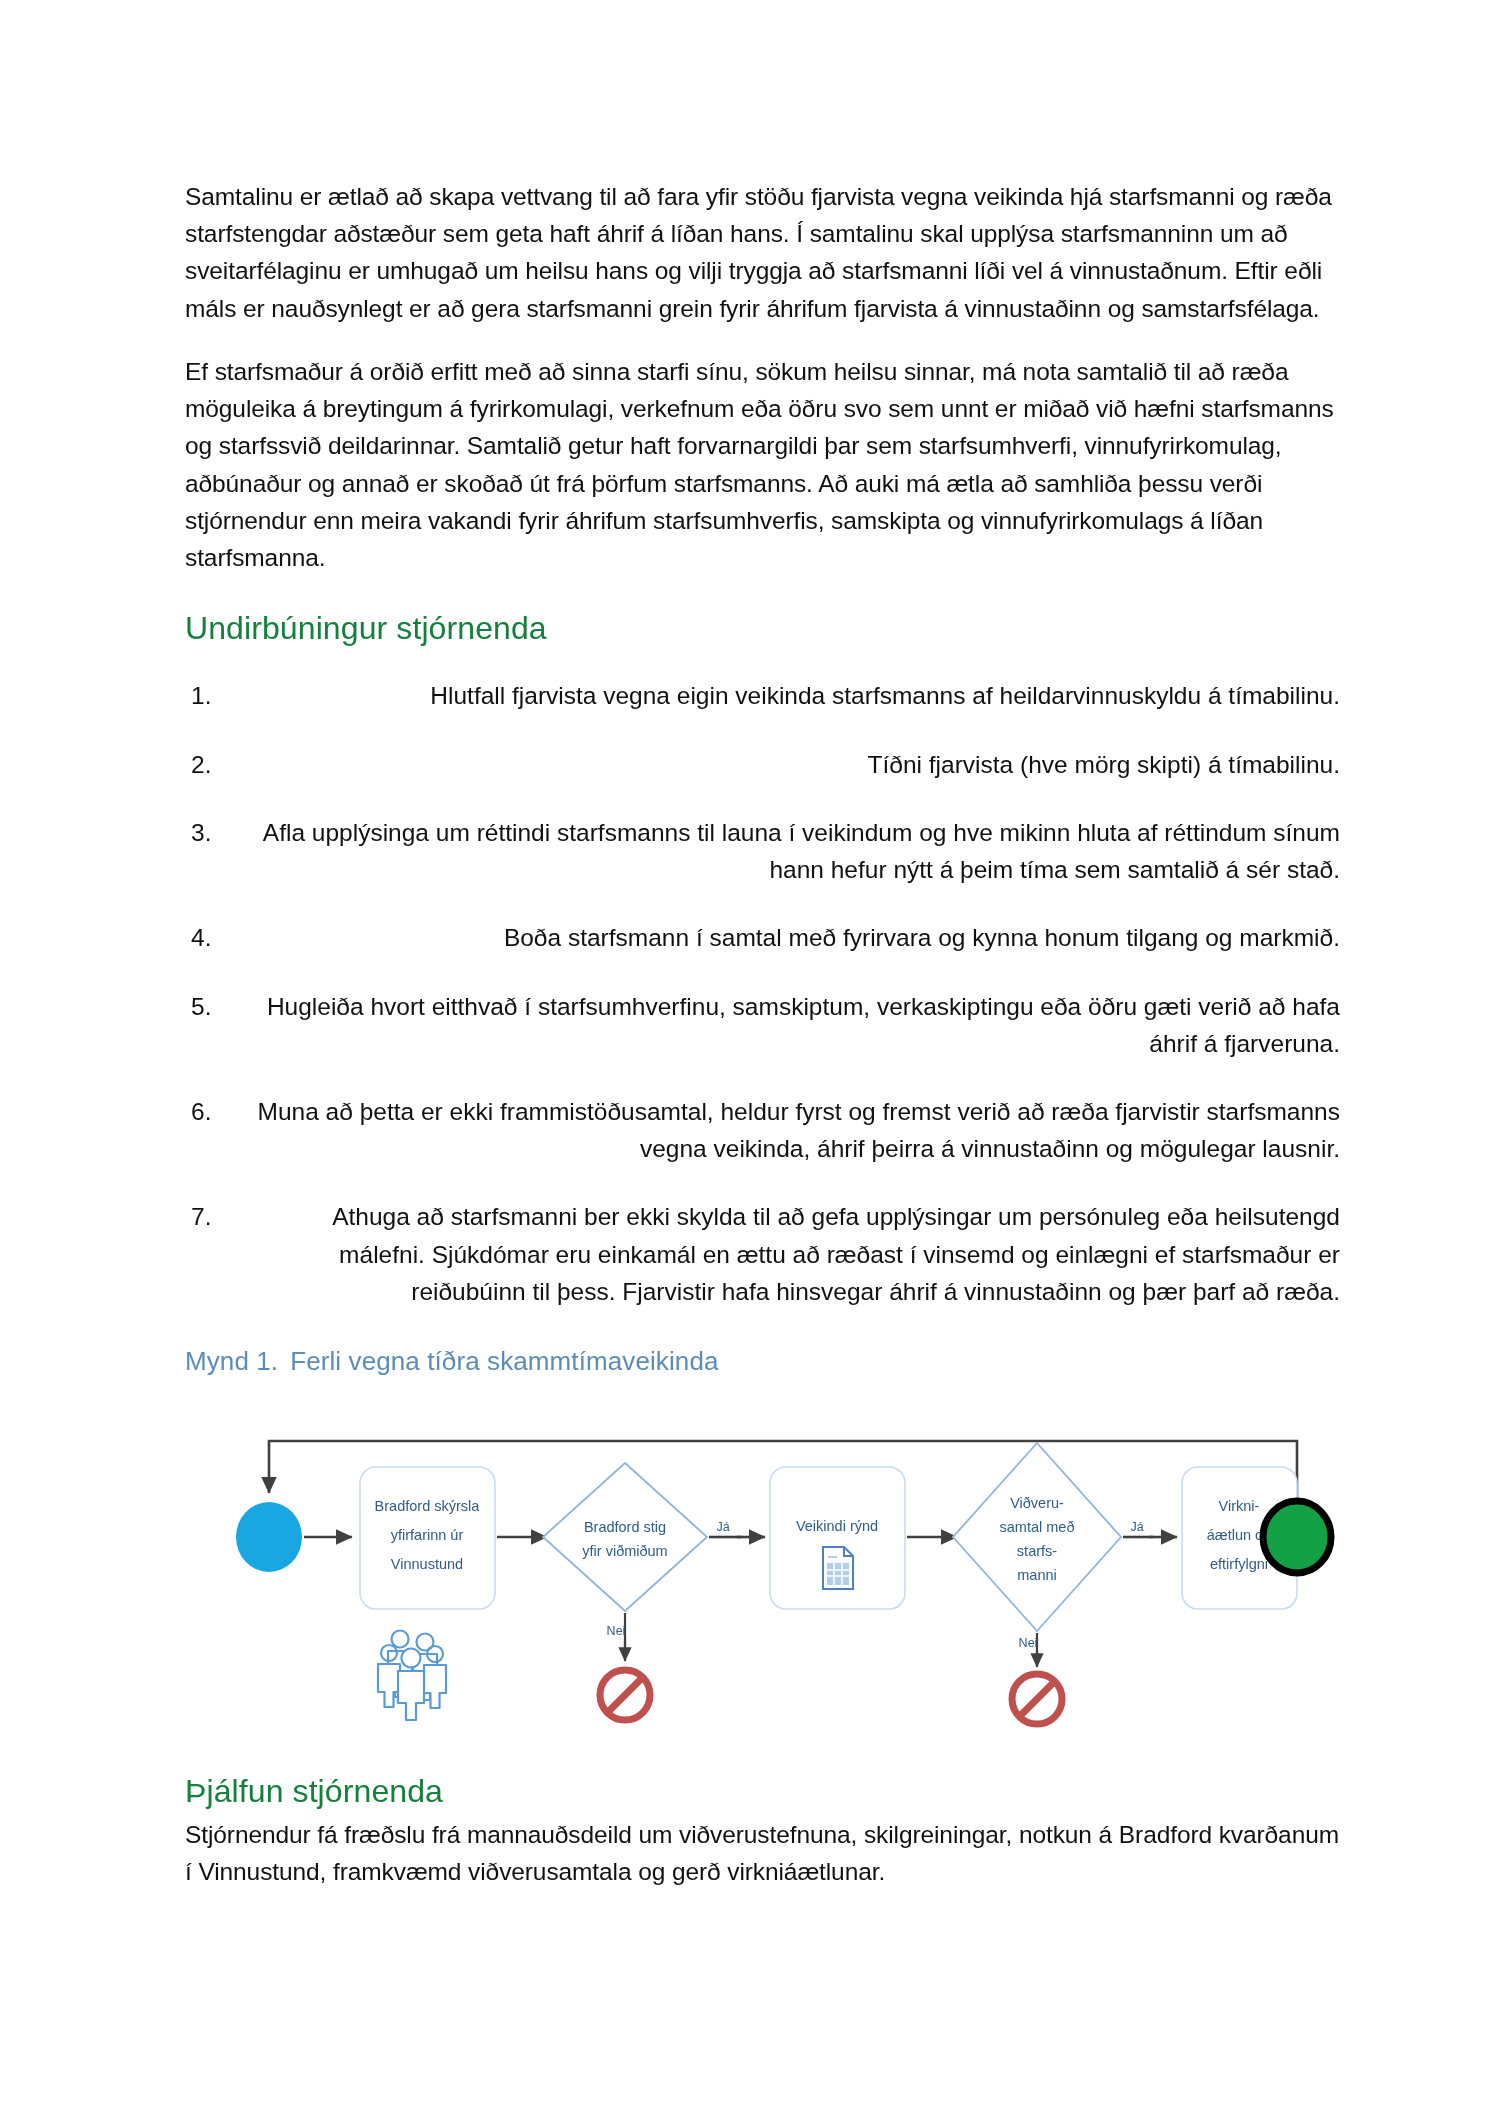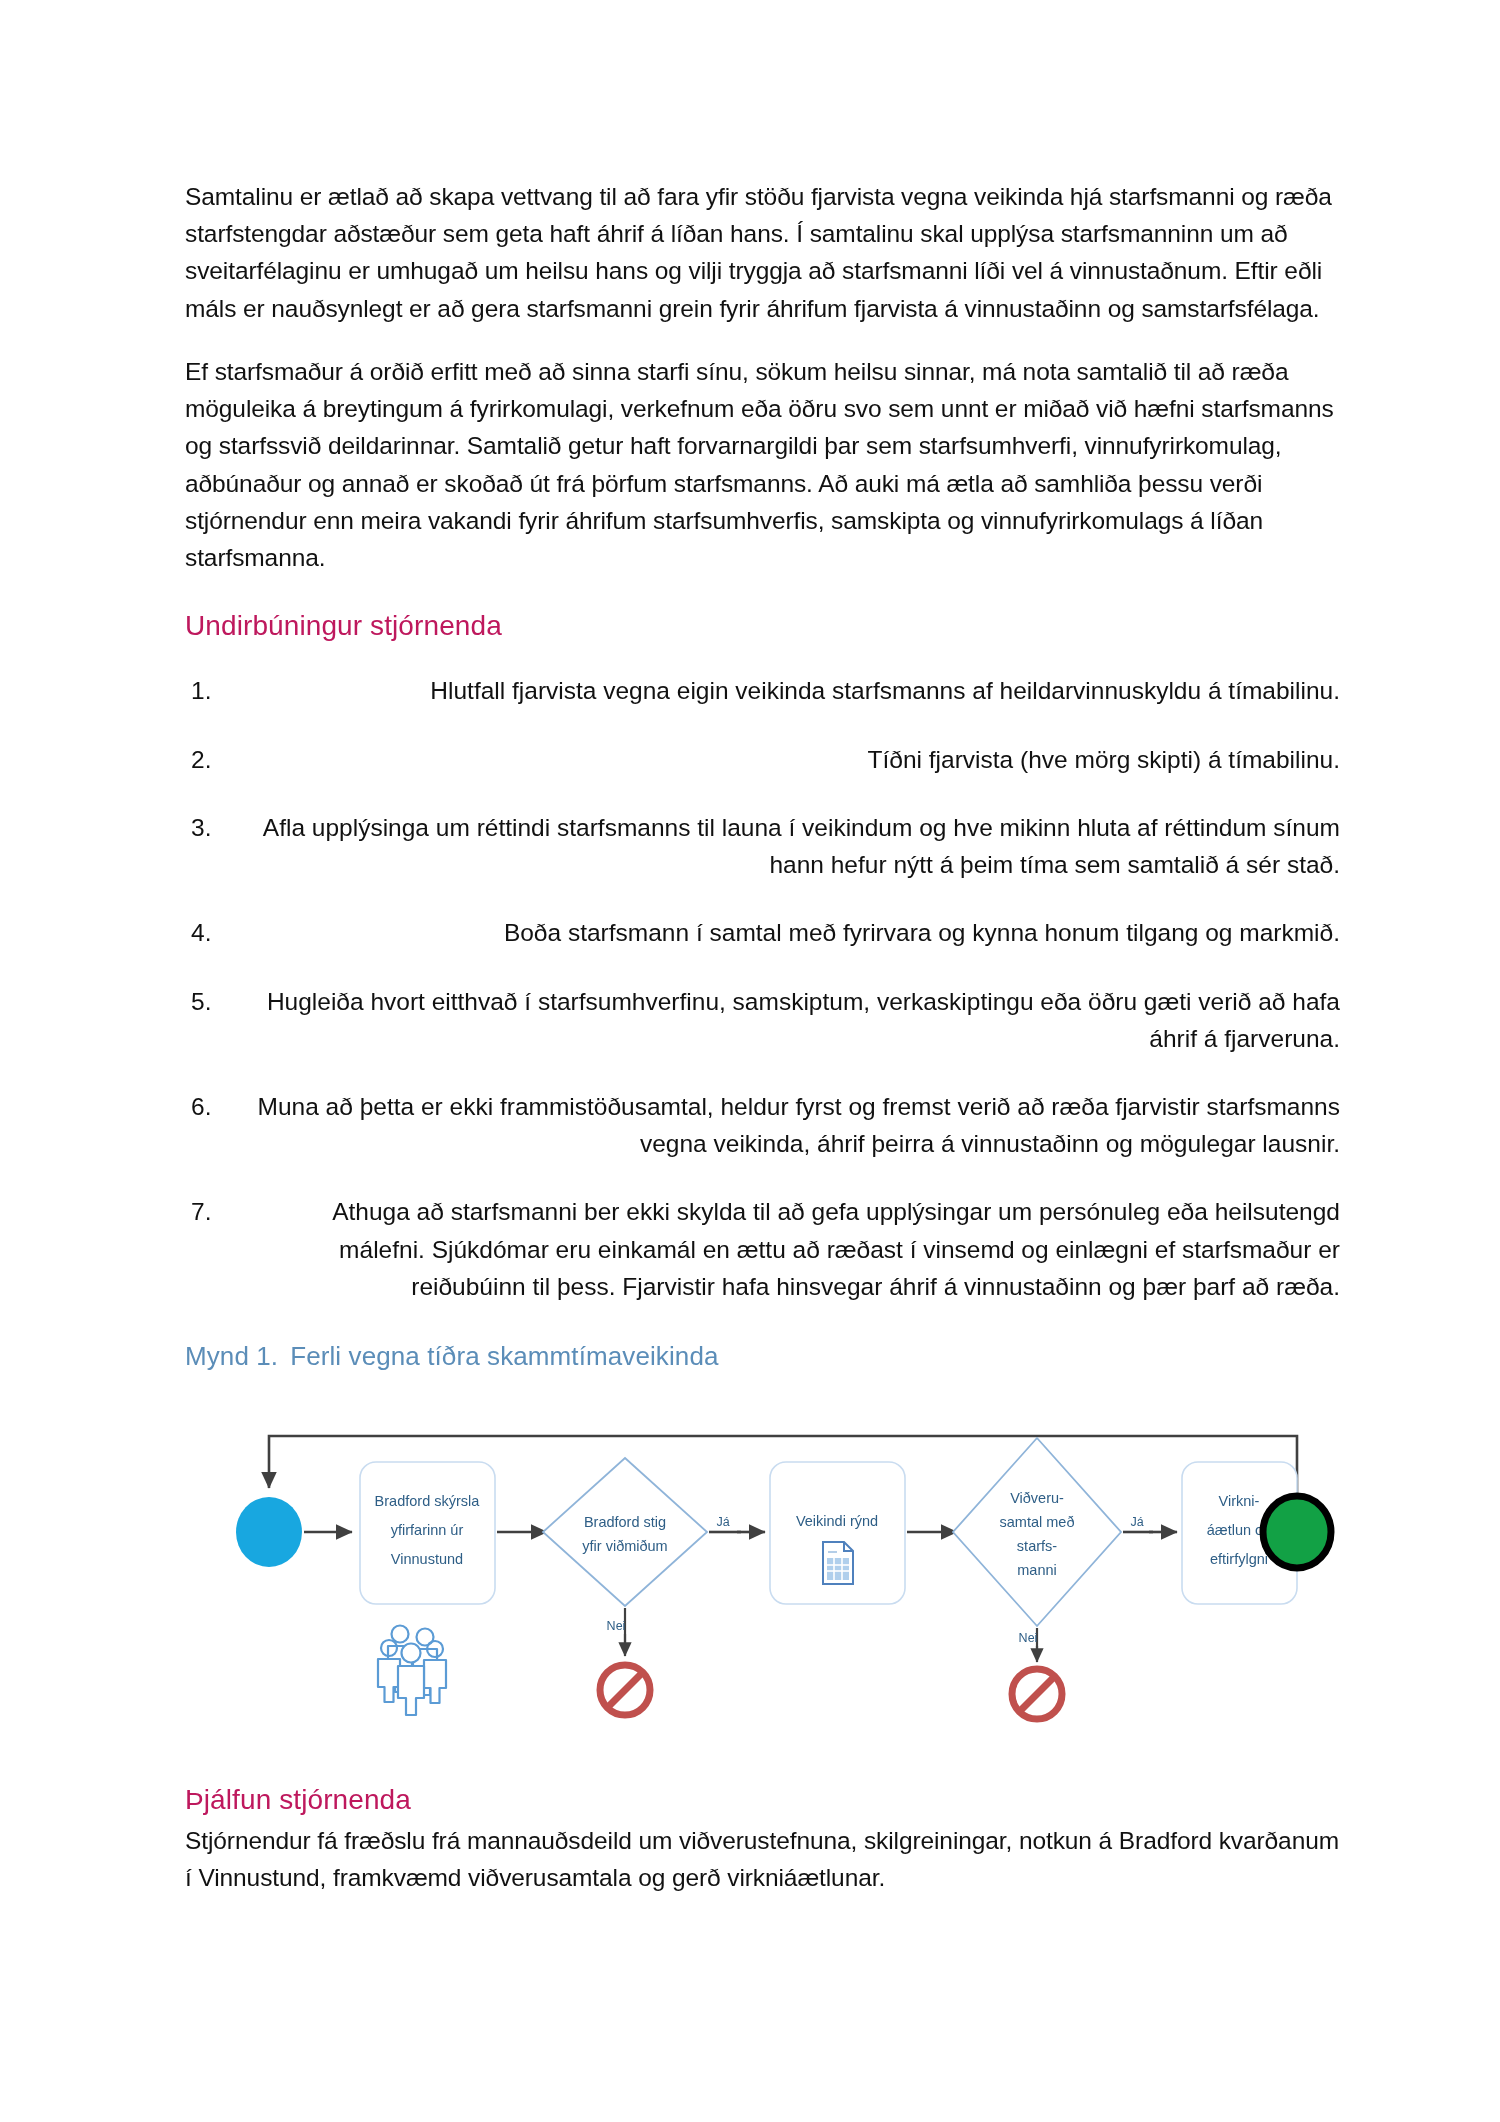--- a/index.html
+++ b/index.html
@@ -31,23 +31,23 @@
   p.body-text {
     margin: 0 0 26px 0;
     font-size: 24.5px;
     line-height: 1.52;
     color: #111111;
     text-align: left;
     letter-spacing: -0.1px;
   }
   h2.section-heading {
     margin: 34px 0 30px 0;
-    font-size: 28px;
+    font-size: 32px;
     font-weight: 400;
-    color: #be185d;
+    color: #15803d;
     letter-spacing: 0.1px;
   }
   h2.section-heading.tight {
     margin: 0 0 6px 0;
   }
   ol.numbered-list {
     margin: 0 0 18px 0;
     padding: 0;
     list-style: none;
     counter-reset: li;
@@ -81,21 +81,21 @@
   
   .flowchart-wrap {
     position: relative;
     width: 1155px;
     height: 360px;
     margin-top: 6px;
     margin-bottom: 10px;
   }
   .flowchart-svg { display: block; }
 
-  .trailing-block { margin-top: 34px; }
+  .trailing-block { margin-top: 18px; }
   p.body-text.tight { margin-bottom: 0; }
 </style>
 </head>
 <body>
 
 <div class="page">
   <div class="content">
 
     <p class="body-text">Samtalinu er ætlað að skapa vettvang til að fara yfir stöðu fjarvista vegna veikinda hjá starfsmanni og ræða starfstengdar aðstæður sem geta haft áhrif á líðan hans. Í samtalinu skal upplýsa starfsmanninn um að sveitarfélaginu er umhugað um heilsu hans og vilji tryggja að starfsmanni líði vel á vinnustaðnum. Eftir eðli máls er nauðsynlegt er að gera starfsmanni grein fyrir áhrifum fjarvista á vinnustaðinn og samstarfsfélaga.</p>
     <p class="body-text">Ef starfsmaður á orðið erfitt með að sinna starfi sínu, sökum heilsu sinnar, má nota samtalið til að ræða möguleika á breytingum á fyrirkomulagi, verkefnum eða öðru svo sem unnt er miðað við hæfni starfsmanns og starfssvið deildarinnar. Samtalið getur haft forvarnargildi þar sem starfsumhverfi, vinnufyrirkomulag, aðbúnaður og annað er skoðað út frá þörfum starfsmanns. Að auki má ætla að samhliða þessu verði stjórnendur enn meira vakandi fyrir áhrifum starfsumhverfis, samskipta og vinnufyrirkomulags á líðan starfsmanna.</p>

